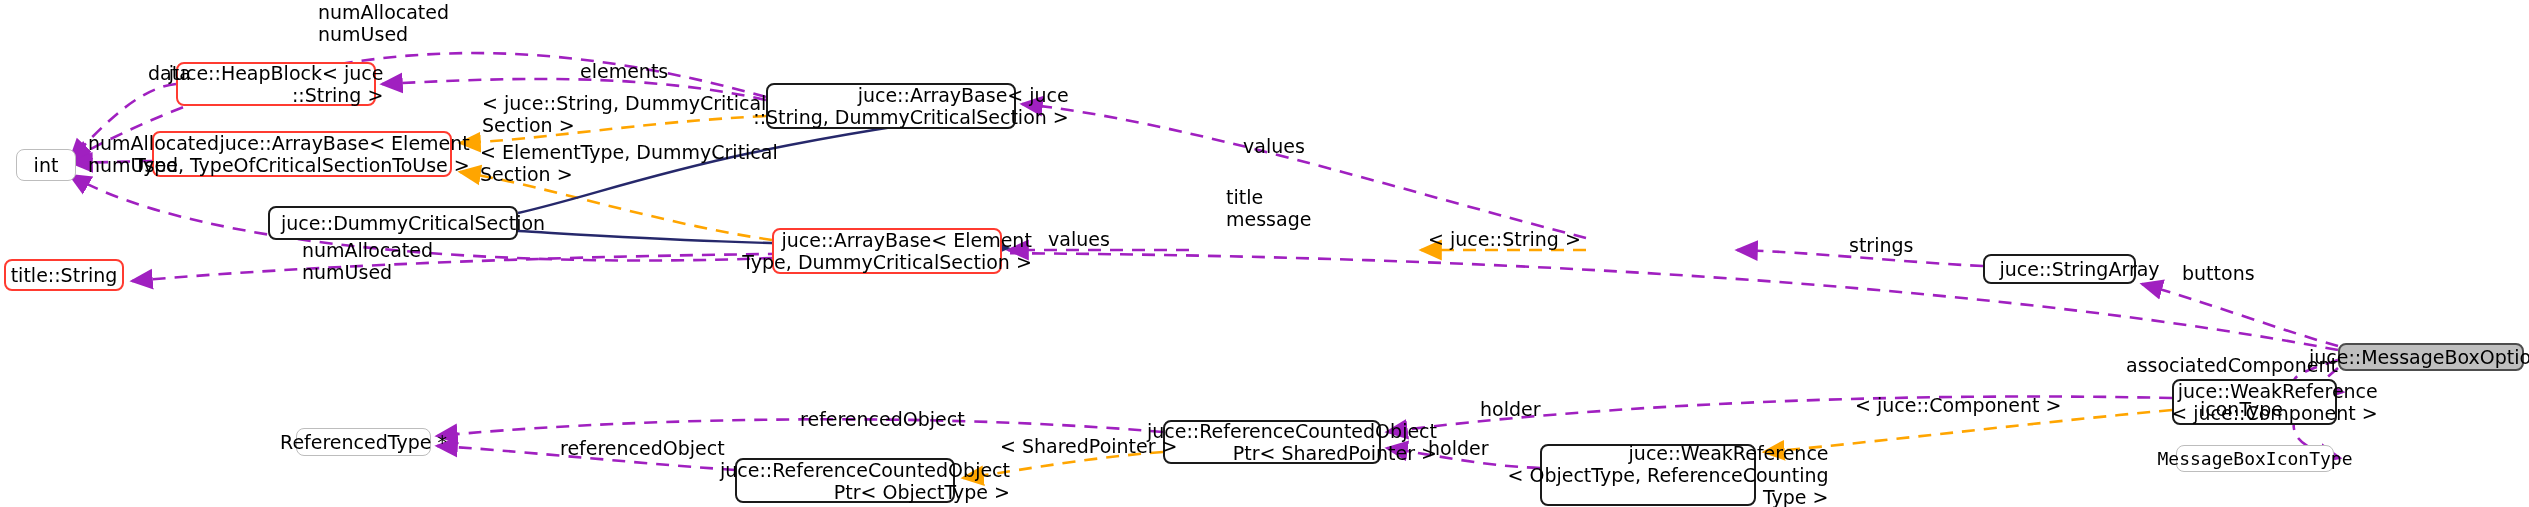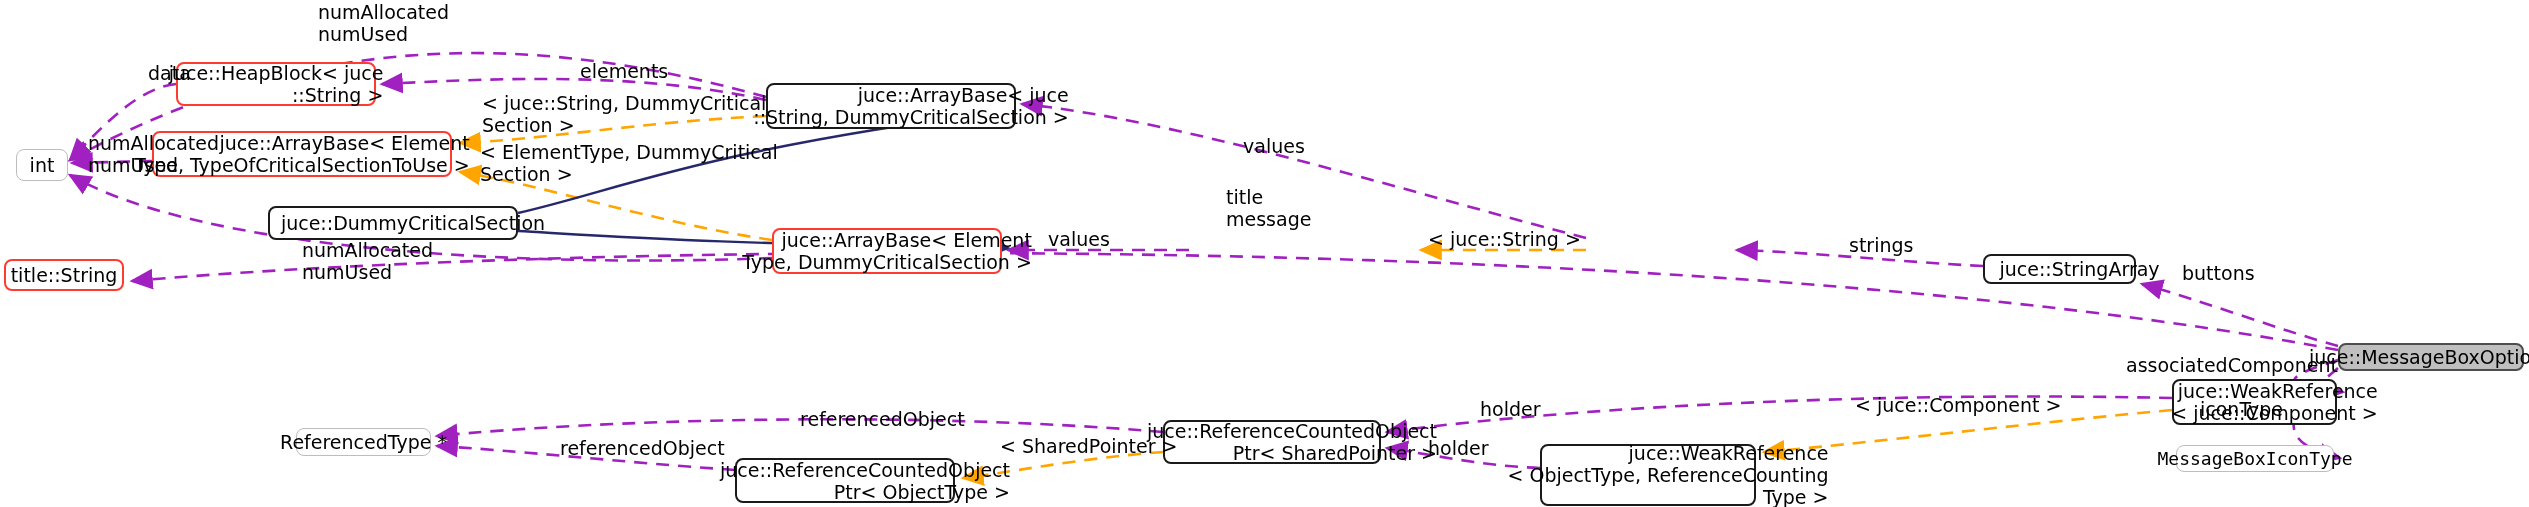--- a/index.html
+++ b/index.html
@@ -86,21 +86,21 @@
       <path d="M 2172,410 C 2020,424 1860,444 1764,452"></path>
     </g>
 
     <g stroke="#26286b" stroke-width="2.4" fill="none" marker-end="url(#ahB)">
 
       <path d="M 518,213 C 620,190 700,150 1012,110"></path>
       <path d="M 518,231 C 640,238 720,244 1008,248"></path>
     </g>
   </svg>
 
-  <div class="node grey" style="left:16px;top:149px;width:52px;height:32px;"><span>int</span></div>
+  <div class="node grey" style="left:16px;top:149px;width:60px;height:32px;"><span>int</span></div>
   <div class="node red" style="left:4px;top:259px;width:120px;height:32px;"><span>title::String</span></div>
   <div class="node red" style="left:176px;top:62px;width:200px;height:44px;"><span>juce::HeapBlock&lt; juce
 ::String &gt;</span></div>
   <div class="node red" style="left:152px;top:131px;width:300px;height:46px;"><span>juce::ArrayBase&lt; Element
 Type, TypeOfCriticalSectionToUse &gt;</span></div>
   <div class="node black" style="left:268px;top:206px;width:250px;height:34px;"><span>juce::DummyCriticalSection</span></div>
   <div class="node black" style="left:766px;top:83px;width:250px;height:46px;"><span>juce::ArrayBase&lt; juce
 ::String, DummyCriticalSection &gt;</span></div>
   <div class="node red" style="left:772px;top:228px;width:230px;height:46px;"><span>juce::ArrayBase&lt; Element
 Type, DummyCriticalSection &gt;</span></div>

